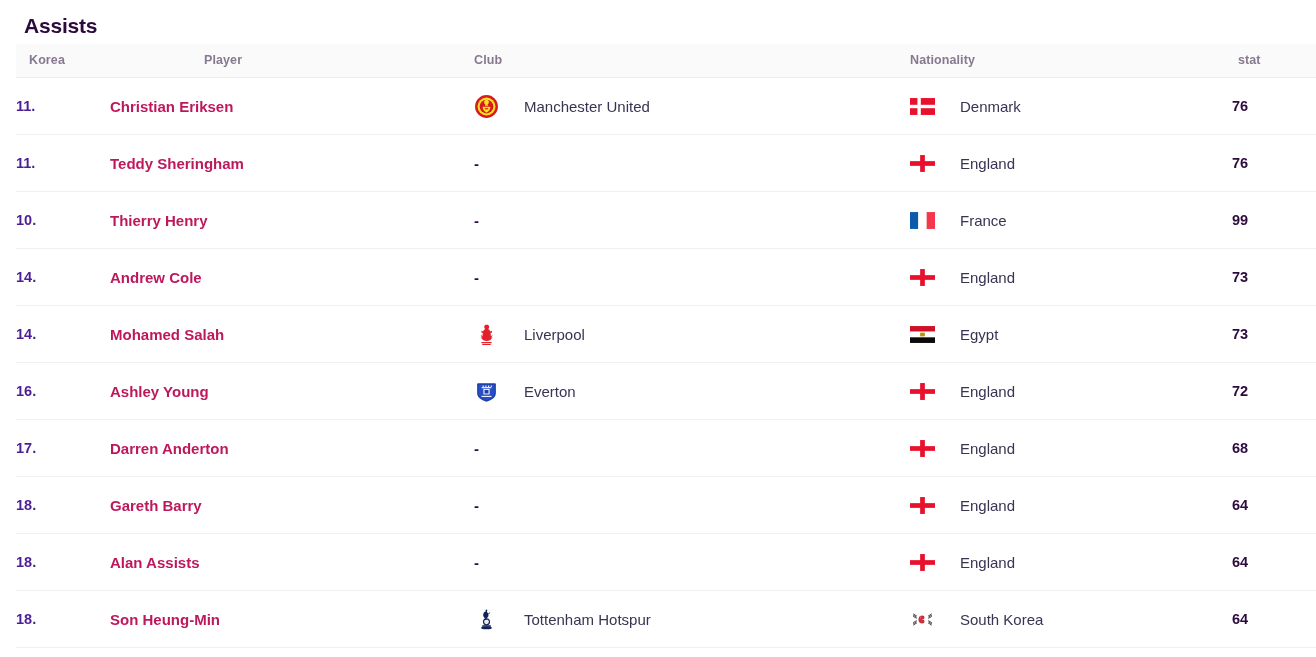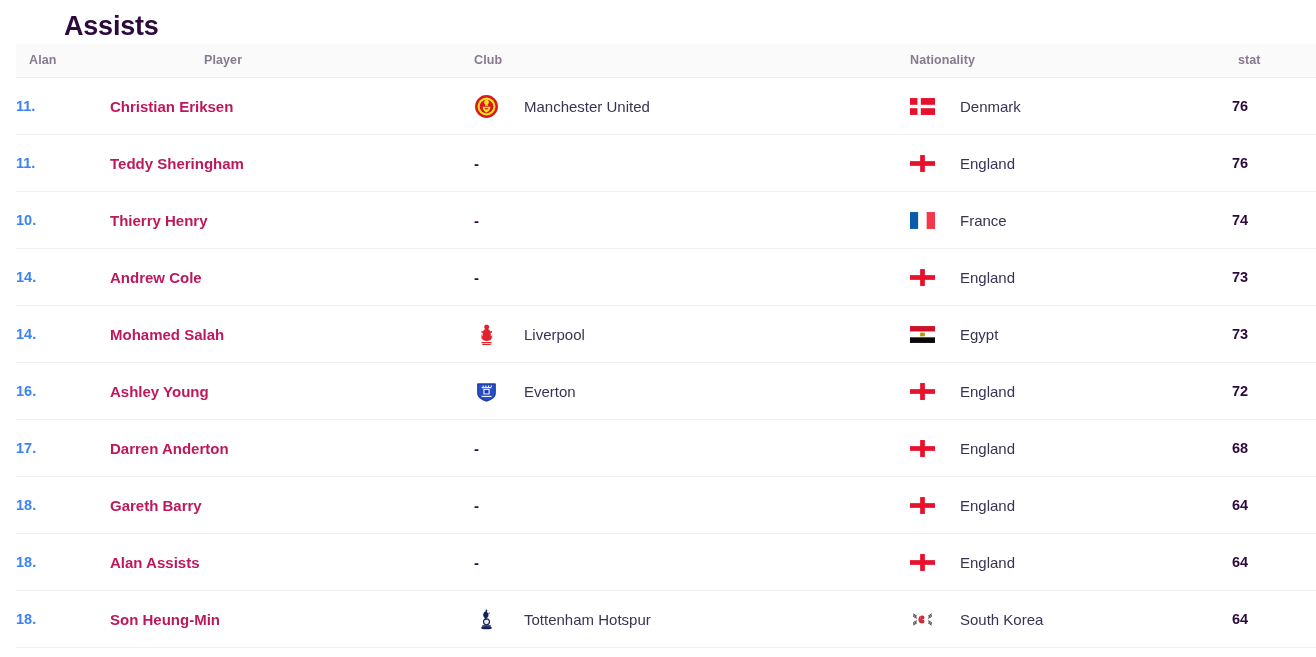--- a/index.html
+++ b/index.html
@@ -6,28 +6,27 @@
   html, body {
     width: 1316px;
     height: 657px;
     background: #ffffff;
     font-family: "Liberation Sans", sans-serif;
     -webkit-font-smoothing: antialiased;
   }
   .page { width: 1316px; height: 657px; position: relative; overflow: hidden; background:#fff; }
 
   .section-title {
-    font-size: 27px;
+    font-size: 21px;
     font-weight: bold;
     color: #2c0a3d;
     letter-spacing: -0.2px;
     padding: 8px 0 0 24px;
     height: 44px;
     line-height: 36px;
-    margin-left: 40px;
   }
 
   table.stats {
     width: 1300px;
     margin-left: 16px;
     border-collapse: collapse;
     table-layout: fixed;
   }
 
   table.stats thead th {
@@ -51,21 +50,21 @@
     border-bottom: 1px solid #f0f0f0;
     height: 57px;
     vertical-align: middle;
     padding: 0;
   }
   table.stats tbody tr:last-child td { border-bottom: 1px solid #f0f0f0; }
 
   .cell-rank {
     font-size: 14.5px;
     font-weight: bold;
-    color: #3b82f6;
+    color: #4c1d95;
     padding-left: 13px;
   }
   .cell-player {
     font-size: 15px;
     font-weight: bold;
     color: #be185d;
     padding-left: 94px;
   }
   .cell-club, .cell-nat {
     font-size: 15px;
@@ -115,21 +114,21 @@
   <table class="stats">
     <colgroup>
       <col class="c-rank">
         <col class="c-player">
         <col class="c-club">
         <col class="c-nat">
         <col class="c-stat">
     </colgroup>
     <thead>
       <tr>
-        <th class="h-rank"><span class="hlabel">Alan</span></th>
+        <th class="h-rank"><span class="hlabel">Korea</span></th>
         <th class="h-player"><span class="hlabel">Player</span></th>
         <th class="h-club"><span class="hlabel">Club</span></th>
         <th class="h-nat"><span class="hlabel">Nationality</span></th>
         <th class="h-stat"><span class="hlabel">stat</span></th>
       </tr>
     </thead>
     <tbody id="tbody">
         <tr>
           <td class="cell-rank">11.</td>
           <td class="cell-player">Christian Eriksen</td>
@@ -181,21 +180,21 @@
           <td class="cell-nat">
             <div class="inline">
               <svg class="flag" viewBox="0 0 37 25">
                 <rect width="12.33" height="25" x="0" fill="#0b5bab"></rect>
                 <rect width="12.33" height="25" x="12.33" fill="#ffffff"></rect>
                 <rect width="12.34" height="25" x="24.66" fill="#f4374a"></rect>
               </svg>
               <span class="label">France</span>
             </div>
           </td>
-          <td class="cell-stat">74</td>
+          <td class="cell-stat">99</td>
         </tr>
         <tr>
           <td class="cell-rank">14.</td>
           <td class="cell-player">Andrew Cole</td>
           <td class="cell-club"><span class="dash">-</span></td>
           <td class="cell-nat">
             <div class="inline">
               <svg class="flag" viewBox="0 0 37 25">
                 <rect width="37" height="25" fill="#ffffff"></rect>
                 <rect x="15" y="0" width="7" height="25" fill="#e8112d"></rect>

